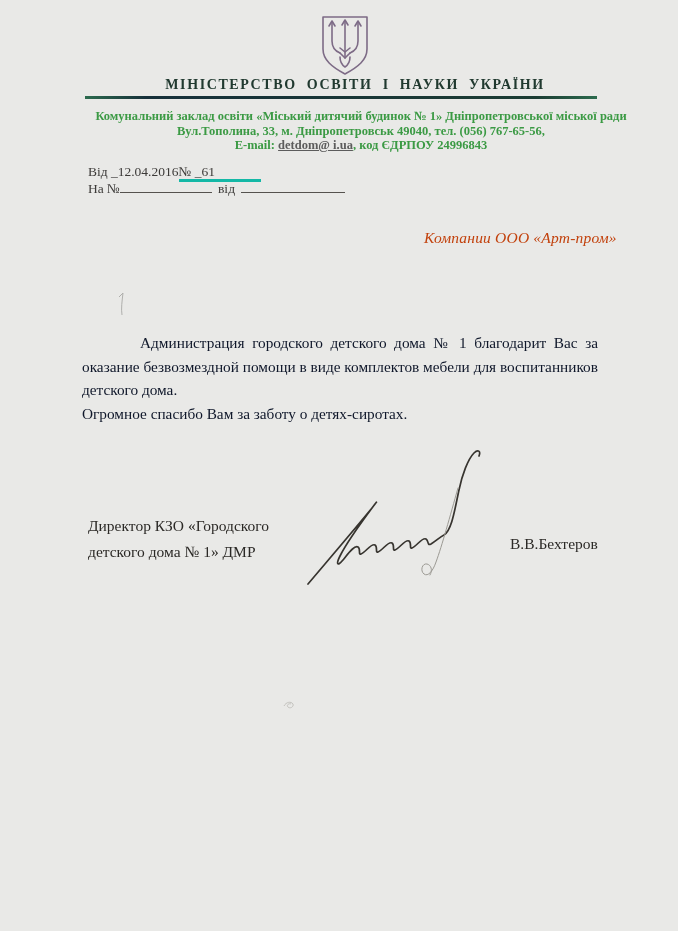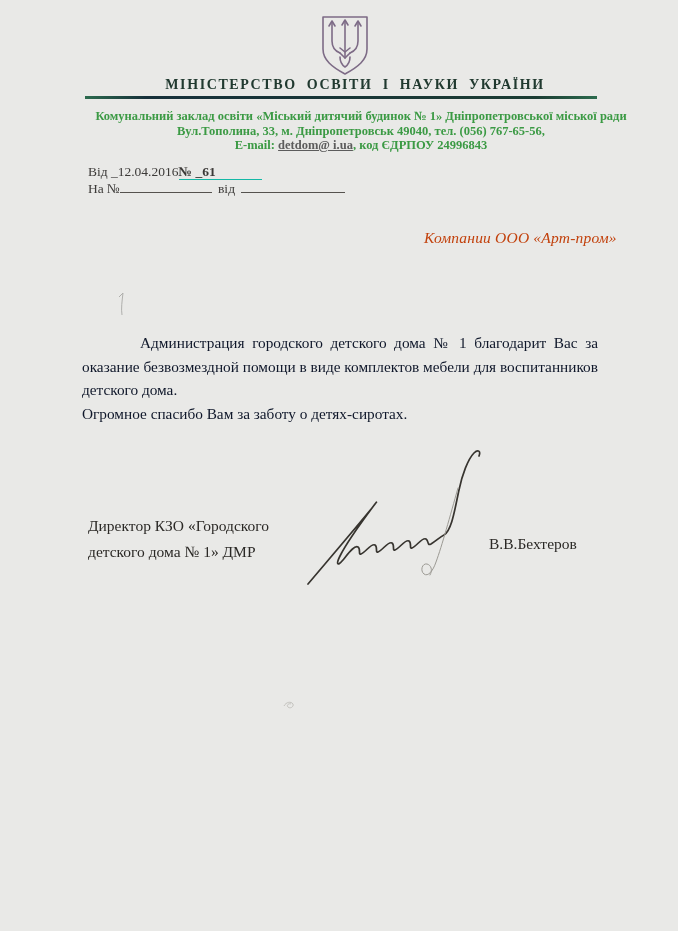--- a/index.html
+++ b/index.html
@@ -24,37 +24,37 @@
   }
   .rule{left:85px;top:96px;width:512px;height:3px;
     background:linear-gradient(90deg,#2c6b4e,#16303a 12%,#1b3c33 88%,#2c6b4e);}
   
   .org{left:22px;top:109px;width:678px;text-align:center;
     color:#3b9a44;font-weight:bold;font-size:12.5px;line-height:14.5px;}
   .org .email-link{color:#5c5c5c;text-decoration:underline;}
   
   .refblock{left:88px;top:163px;font-size:13.5px;color:#3c3a38;line-height:17px;}
   .ref-line1 .pre{}
-  .num-u{border-bottom:1px solid #14b8a6;padding-right:46px;font-weight:bold;}
+  .num-u{border-bottom:3px solid #14b8a6;padding-right:46px;}
   .u-fill{display:inline-block;border-bottom:1px solid #55524e;height:11px;vertical-align:baseline;}
   .w92{width:92px;}
   .w104{width:104px;margin-left:6px;}
   .mid{margin-left:6px;}
   
   .recipient{left:424px;top:229px;font-size:15.5px;letter-spacing:.2px;color:#c2410c;font-style:italic;}
   
   .mark1{left:117px;top:291px;opacity:.65;}
   .mark2{left:282px;top:696px;opacity:.55;}
   
   .bodytext{left:82px;top:331px;width:516px;font-size:15.3px;line-height:23.6px;color:#0f172a;}
   .jline{text-align:justify;text-align-last:justify;white-space:normal;}
   .indent{padding-left:58px;}
   
   .signoff{left:88px;top:513px;font-size:15.5px;line-height:25.5px;color:#2b2926;}
-  .signname{left:489px;top:535px;font-size:15.5px;color:#2b2926;}
+  .signname{left:510px;top:535px;font-size:15.5px;color:#2b2926;}
   .signature{left:292px;top:446px;width:190px;height:142px;}
 </style>
 </head>
 <body>
 
 <div class="page">
 
   <div class="abs emblem">
     <svg width="54" height="64" viewBox="0 0 54 64" fill="none" stroke="#7d6b86" stroke-width="1.6" stroke-linecap="round" stroke-linejoin="round">
       <path d="M5,3 H49 V35 C49,46 40,53 27,60 C14,53 5,46 5,35 Z"></path>

